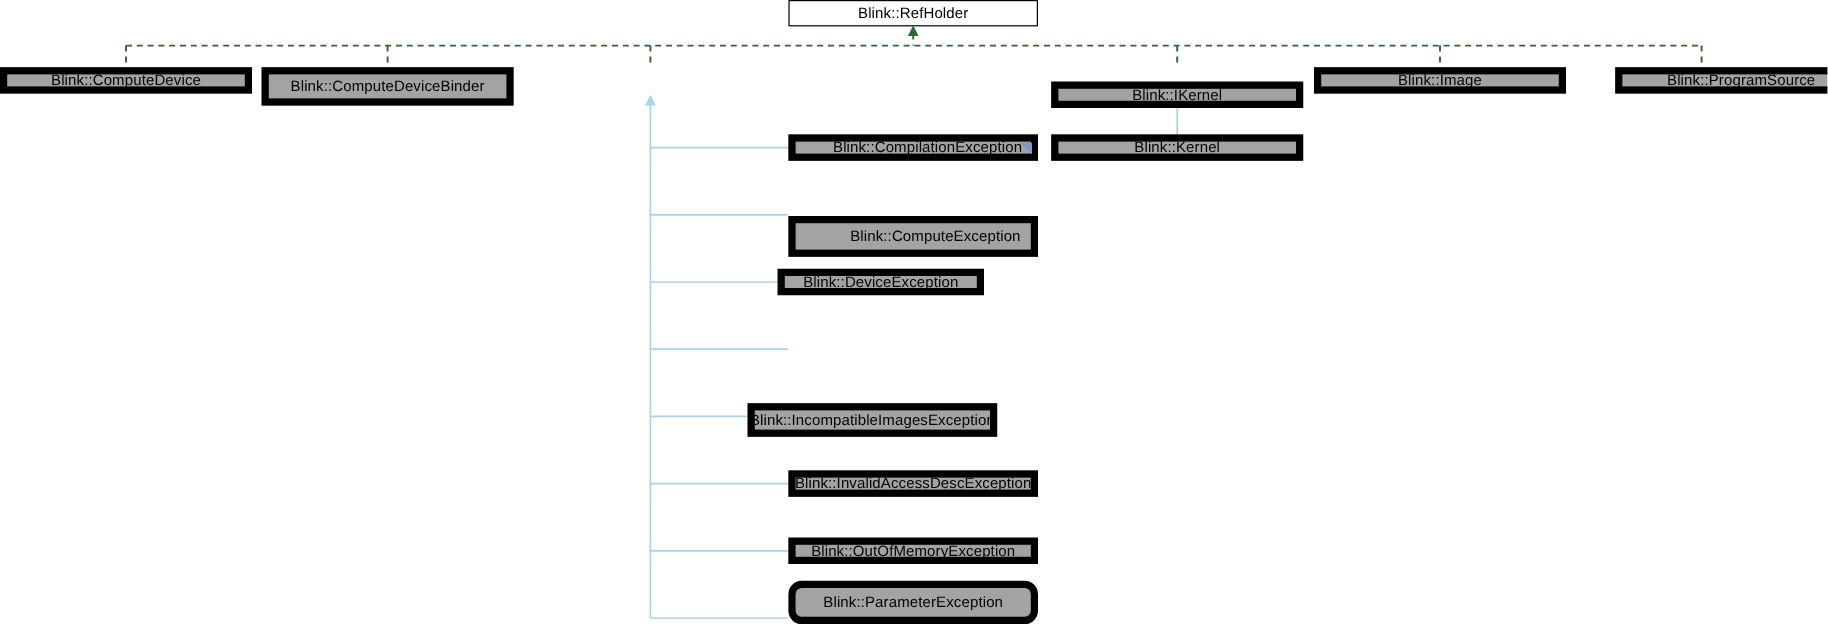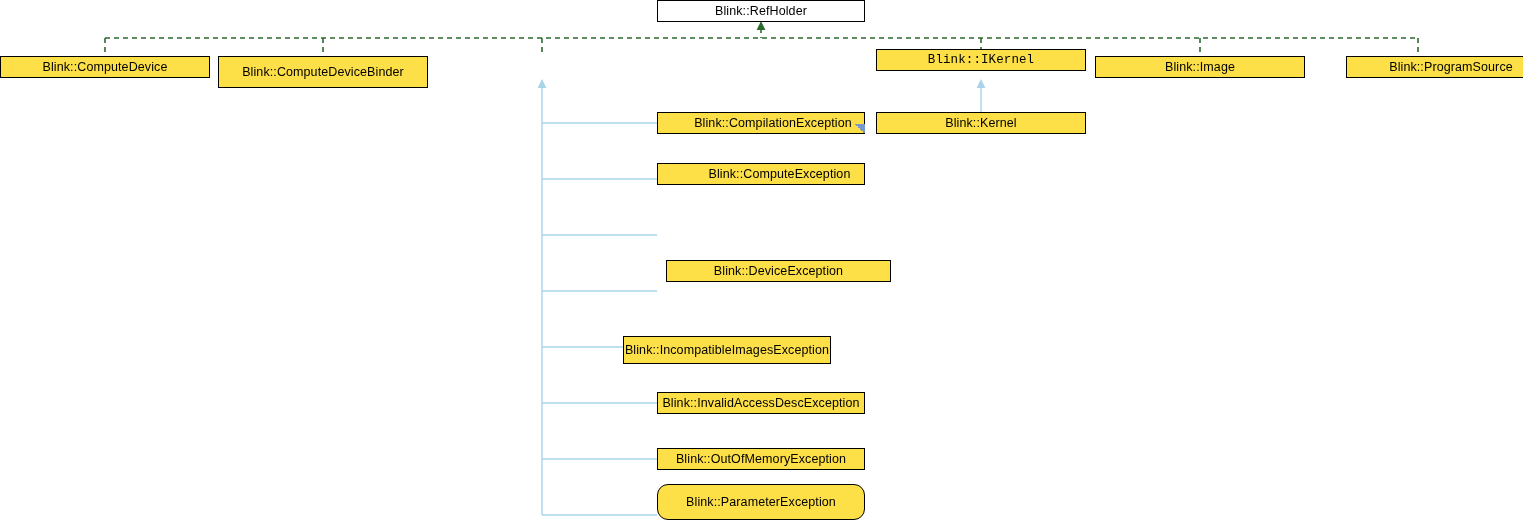--- a/index.html
+++ b/index.html
@@ -31,22 +31,22 @@
     display: flex;
     align-items: center;
     justify-content: center;
     font-size: 12.5px;
     line-height: 1;
     color: #000000;
     white-space: nowrap;
     letter-spacing: 0.1px;
   }
   .node.klass {
-    background: #fde047;
-    border: 1px solid #000000;
+    background: #a3a3a3;
+    border: 6px solid #000000;
   }
   .node.root {
     background: #ffffff;
     border: 1px solid #000000;
   }
   .fold {
     position: absolute;
     right: -1px;
     bottom: -1px;
     width: 10px;
@@ -109,46 +109,46 @@
 
   <div class="node klass" style="left:0px; top:56px; width:210px; height:22px;">
     <span class="node-label">Blink::ComputeDevice</span>
   </div>
 
   <div class="node klass" style="left:218px; top:56px; width:210px; height:32px;">
     <span class="node-label">Blink::ComputeDeviceBinder</span>
   </div>
 
 
-  <div class="node klass" style="left:876px; top:49px; width:210px; height:22px;font-family:Liberation Mono, monospace;">
+  <div class="node klass" style="left:876px; top:68px; width:210px; height:22px;">
     <span class="node-label">Blink::IKernel</span>
   </div>
 
   <div class="node klass" style="left:1095px; top:56px; width:210px; height:22px;">
     <span class="node-label">Blink::Image</span>
   </div>
 
   <div class="node klass" style="left:1313px; top:56px; width:210px; height:22px;margin-left:33px;">
     <span class="node-label">Blink::ProgramSource</span>
   </div>
 
   <div class="node klass" style="left:657px; top:112px; width:208px; height:22px;padding-left:24px;">
     <span class="node-label">Blink::CompilationException</span>
     <span class="fold"></span>
   </div>
 
   <div class="node klass" style="left:876px; top:112px; width:210px; height:22px;">
     <span class="node-label">Blink::Kernel</span>
   </div>
 
-  <div class="node klass" style="left:657px; top:163px; width:208px; height:22px;padding-left:37px;">
+  <div class="node klass" style="left:657px; top:180px; width:208px; height:34px;padding-left:37px;">
     <span class="node-label">Blink::ComputeException</span>
   </div>
 
-  <div class="node klass" style="left:666px; top:224px; width:225px; height:22px;margin-top:36px;">
+  <div class="node klass" style="left:648px; top:224px; width:172px; height:22px;">
     <span class="node-label">Blink::DeviceException</span>
   </div>
 
 
   <div class="node klass" style="left:623px; top:336px; width:208px; height:28px;">
     <span class="node-label">Blink::IncompatibleImagesException</span>
   </div>
 
   <div class="node klass" style="left:657px; top:392px; width:208px; height:22px;">
     <span class="node-label">Blink::InvalidAccessDescException</span>

